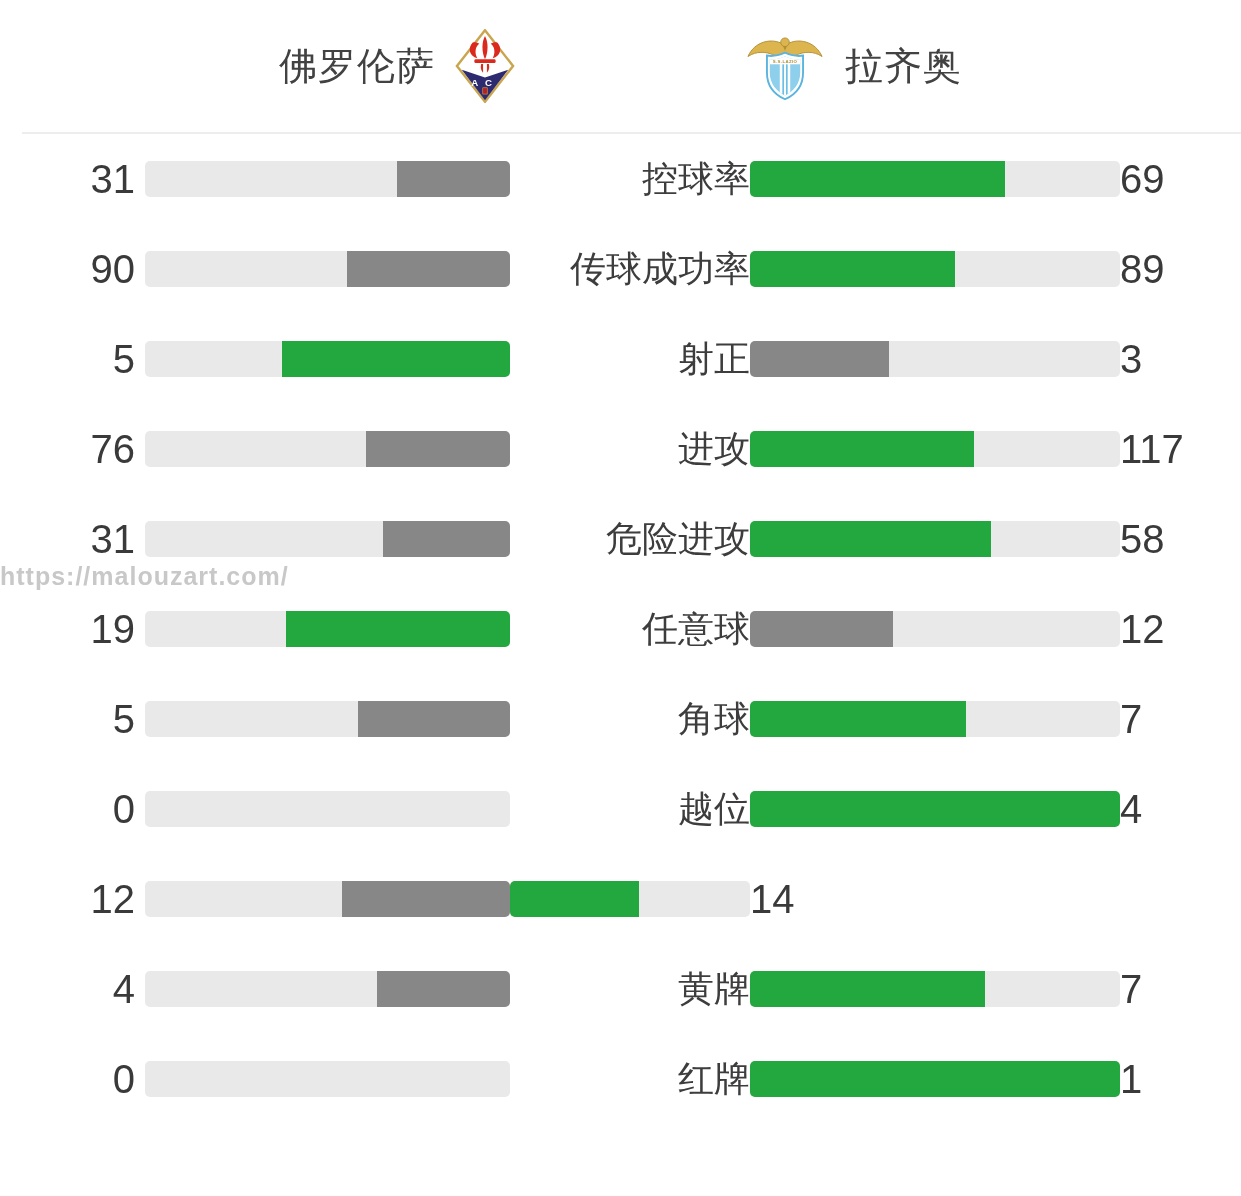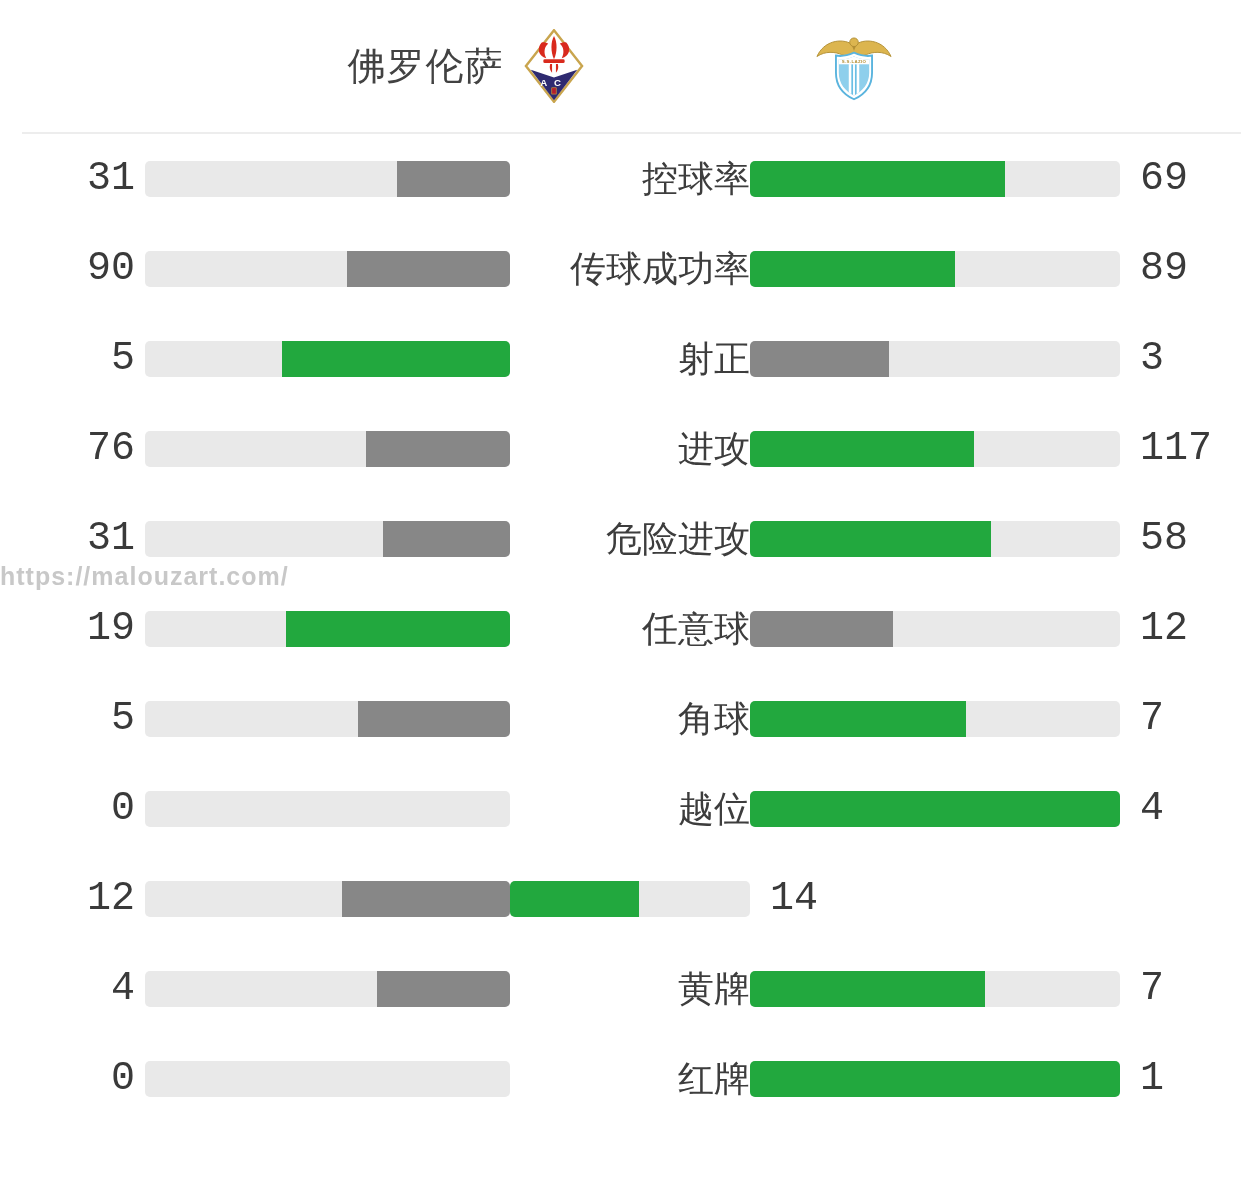--- a/index.html
+++ b/index.html
@@ -7,23 +7,23 @@
     width:1241px;height:1196px;background:#ffffff;overflow:hidden;position:relative;
     font-family:"Liberation Sans","DejaVu Sans",sans-serif;color:#3d3d3d;
   }
   
   .hdr{height:132px;display:flex;justify-content:center;align-items:center;gap:230px;}
   .team{display:flex;align-items:center;gap:20px;}
   .team-name{font-size:38px;color:#424242;letter-spacing:1px;white-space:nowrap;}
   .divider{height:2px;background:#ededed;margin-left:22px;}
   
   .row{display:grid;grid-template-columns:145px 365px 240px 370px 121px;height:90px;align-items:center;}
-  .val{font-size:40px;line-height:1;color:#3a3a3a;font-family:Liberation Mono, monospace;}
+  .val{font-size:40px;line-height:1;color:#3a3a3a;}
   .home-val{text-align:right;padding-right:10px;}
-  .away-val{text-align:left;padding-left:20px;}
+  .away-val{text-align:left;}
   .stat-label{text-align:right;font-size:36px;color:#3d3d3d;white-space:nowrap;}
   .bar{height:36px;border-radius:5px;background:#e9e9e9;overflow:hidden;position:relative;}
   .fill{position:absolute;top:0;bottom:0;}
   .bar.home .fill{right:0;}
   .bar.away .fill{left:0;}
   
   .watermark{
     position:absolute;top:562px;left:0;width:100%;text-align:left;
     font-size:25px;font-weight:bold;color:#c8c8c8;letter-spacing:1px;pointer-events:none;
   }
@@ -64,20 +64,21 @@
         <path d="M42 26 C49 29 56 30 61 29 L61 47 C61 61 53 70 42 75 C31 70 23 61 23 47 L23 29 C28 30 35 29 42 26 Z" fill="#ffffff" stroke="#5ab4de" stroke-width="2"></path>
         <path d="M42 30 C48 32.5 53 33.5 58 33 L58 47 C58 58.5 51 66.5 42 71 C33 66.5 26 58.5 26 47 L26 33 C31 33.5 36 32.5 42 30 Z" fill="#8ecfec"></path>
         <g clip-path="url(#lzclip)">
           <rect x="36.5" y="38" width="11" height="34" fill="#ffffff"></rect>
           <rect x="39.2" y="38" width="1.8" height="34" fill="#6bbfe4"></rect>
           <rect x="43" y="38" width="1.8" height="34" fill="#6bbfe4"></rect>
           <rect x="26" y="30" width="32" height="8.2" fill="#ffffff"></rect>
         </g>
         <text x="42" y="36.5" font-size="4.6" font-weight="bold" fill="#b28f35" text-anchor="middle" letter-spacing="0.4" font-family="Liberation Sans, sans-serif">S.S.LAZIO</text>
       </svg>
+      <span class="team-name">拉齐奥</span>
     </div>
   </header>
 
   <div class="divider"></div>
 
   <main id="rows">
       <div class="row">
         <div class="val home-val">31</div>
         <div class="bar home">
           <div class="fill" style="width: 31%; background: rgb(135, 135, 135);"></div>

